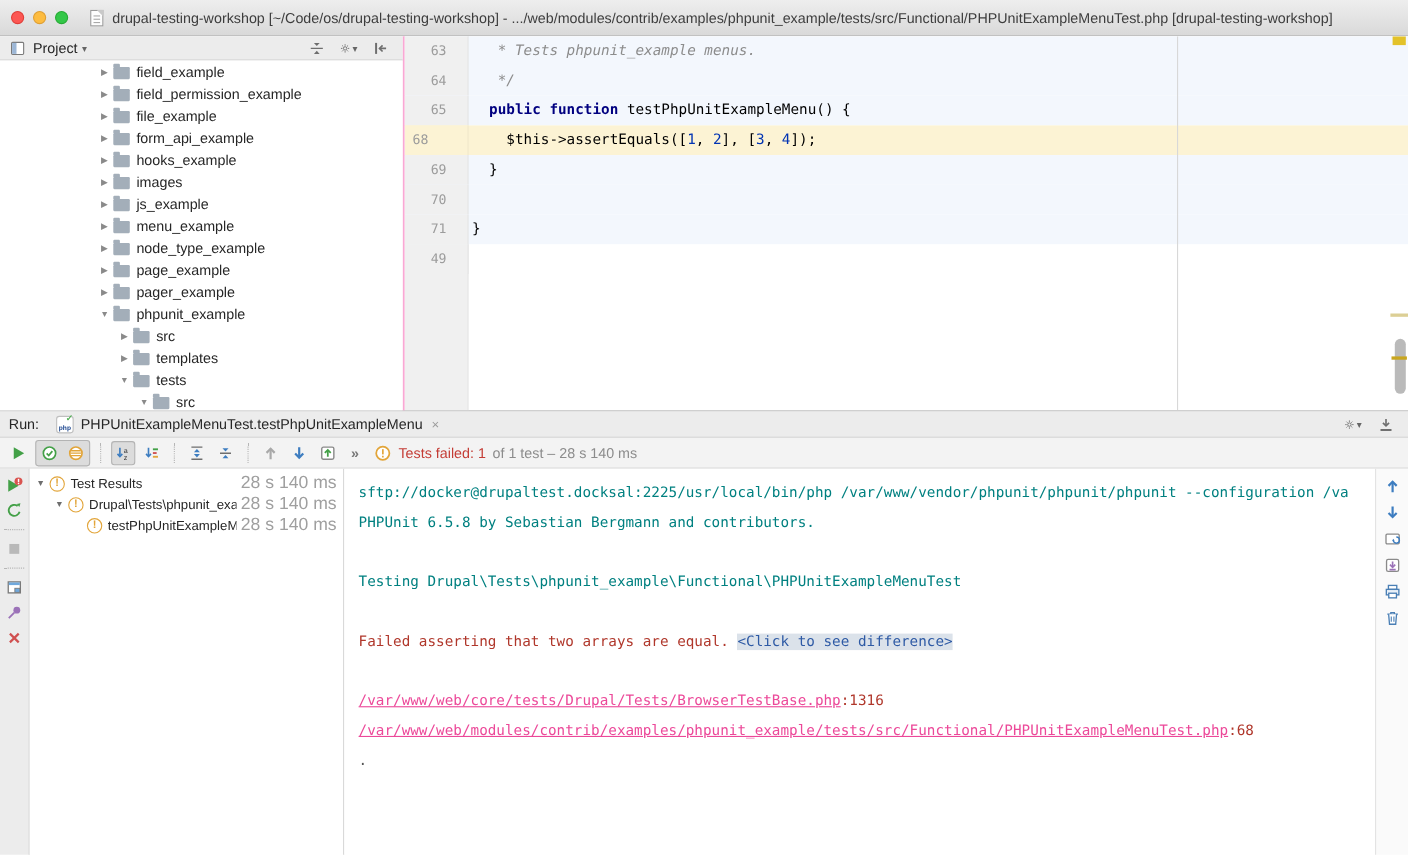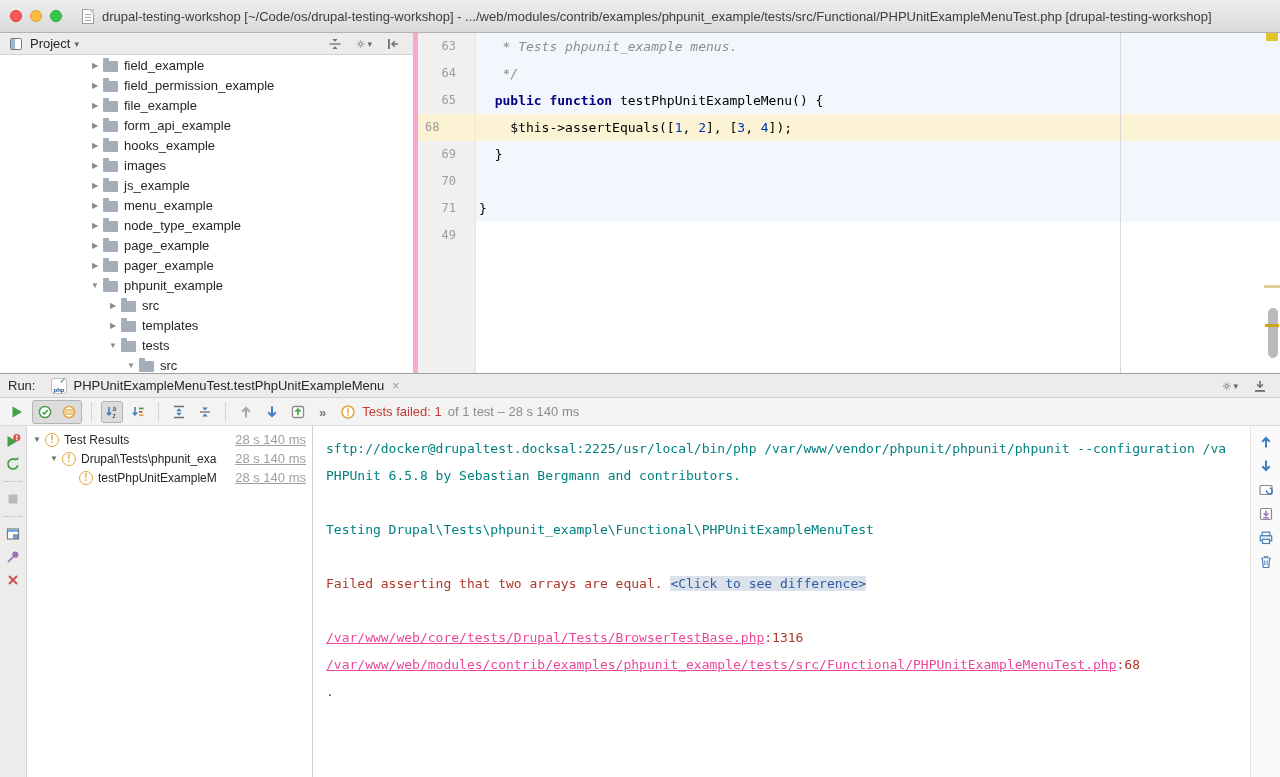--- a/index.html
+++ b/index.html
@@ -13,21 +13,21 @@
   .tl-close { background:#fc5753; border:1px solid #df3e38; }
   .tl-min   { background:#fdbc40; border:1px solid #de9f34; }
   .tl-zoom  { background:#33c748; border:1px solid #27aa35; }
   .doc-icon { width:12px; height:15px; background:#fdfdfd; border:1px solid #9a9a9a; margin:0 8px 0 12px; position:relative; }
   .doc-icon::before { content:""; position:absolute; right:-1px; top:-1px; border:3px solid; border-color:#c9c9c9 #c9c9c9 transparent transparent; }
   .doc-icon::after { content:""; position:absolute; left:2px; top:4px; width:6px; height:1px; background:#a9a9a9; box-shadow:0 3px 0 #a9a9a9, 0 6px 0 #a9a9a9; }
   .win-title { font-size:13px; color:#3d3d3d; white-space:nowrap; overflow:hidden; }
 
   
   .main { display:flex; height:340px; }
-  .project-panel { width:418px; border-right:5px solid #f9a8d4; background:#fff; display:flex; flex-direction:column; }
+  .project-panel { width:368px; border-right:2px solid #f9a8d4; background:#fff; display:flex; flex-direction:column; }
   .panel-header { height:22px; background:#ececec; border-bottom:1px solid #d2d2d2; display:flex; align-items:center; padding:0 12px 0 8px; }
   .panel-header .title { font-size:13px; color:#262626; margin:0 4px 0 6px; }
   .dd { font-size:9px; color:#666; }
   .ph-spacer { flex:1; }
   .ph-icons { display:flex; align-items:center; gap:13px; }
   .ic { display:inline-flex; align-items:center; justify-content:center; width:16px; height:16px; }
   .ic svg { width:16px; height:16px; }
   .tree { flex:1; overflow:hidden; background:#fff; }
   .tree-row { height:20px; display:flex; align-items:center; font-size:13px; color:#262626; white-space:nowrap; }
   .chev { width:12px; font-size:8px; color:#8a8a8a; text-align:center; flex:none; }
@@ -93,21 +93,21 @@
   .left-strip { width:27px; background:#ececec; border-right:1px solid #d6d6d6; display:flex; flex-direction:column; align-items:center; padding-top:7px; }
   .left-strip .ic { margin-bottom:7px; }
   .strip-sep { width:18px; border-top:1px dotted #b6b6b6; margin:2px 0 9px 0; }
 
   .test-tree { width:286px; background:#fff; border-right:1px solid #d0d0d0; padding-top:4px; overflow:hidden; }
   .tt-row { height:19px; display:flex; align-items:center; font-size:12px; color:#262626; padding-right:6px; }
   .tt-chev { width:12px; font-size:8px; color:#6e6e6e; text-align:center; flex:none; }
   .tt-ic { width:14px; height:14px; border:1.5px solid #e2a53a; border-radius:50%; color:#e2a53a; font-size:10px; font-weight:bold;
            line-height:11px; text-align:center; margin:0 5px 0 2px; flex:none; background:#fff; }
   .tt-label { overflow:hidden; white-space:nowrap; flex:1; }
-  .tt-dur { color:#9f9f9f; font-size:13px; white-space:nowrap; margin-left:4px;text-decoration:underline; }
+  .tt-dur { color:#9f9f9f; font-size:16px; white-space:nowrap; margin-left:4px; }
 
   .console { flex:1; background:#fff; padding:9px 0 0 13px; font-family:"DejaVu Sans Mono", monospace; font-size:13px; overflow:hidden; }
   .console-line { min-height:27px; line-height:27px; white-space:pre; }
   .cs-out { color:#008080; }
   .cs-err { color:#b0372b; }
   .cs-link { color:#ec4899; text-decoration:underline; }
   .cs-link-hl { color:#2e5aa5; background:#dbe2ea; }
   .cs-dot { color:#555; }
 
   .console-strip { width:30px; background:#fafafa; border-left:1px solid #e3e3e3; display:flex; flex-direction:column; align-items:center; padding-top:8px; }

